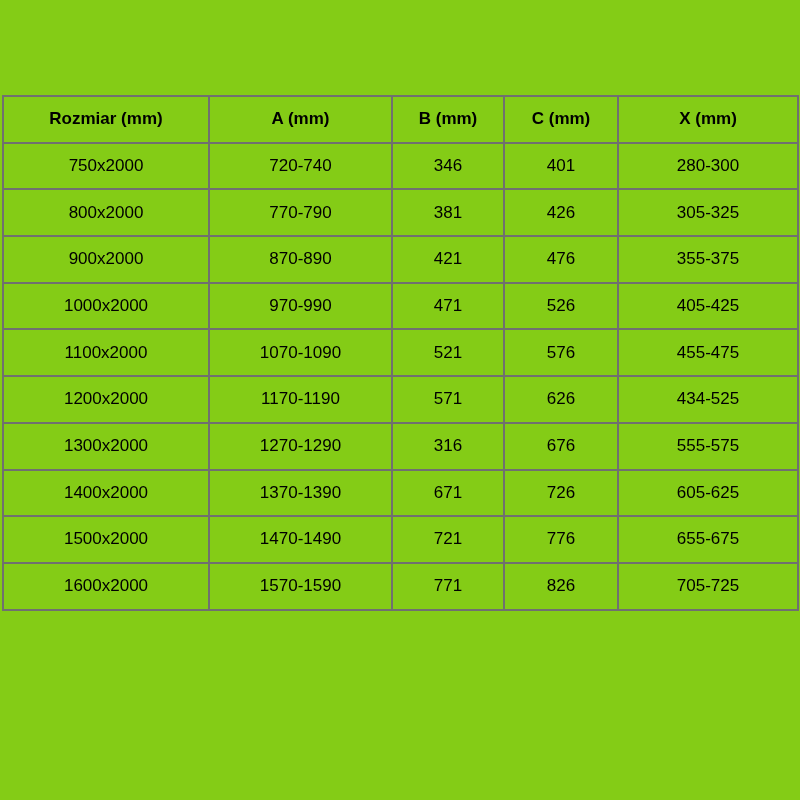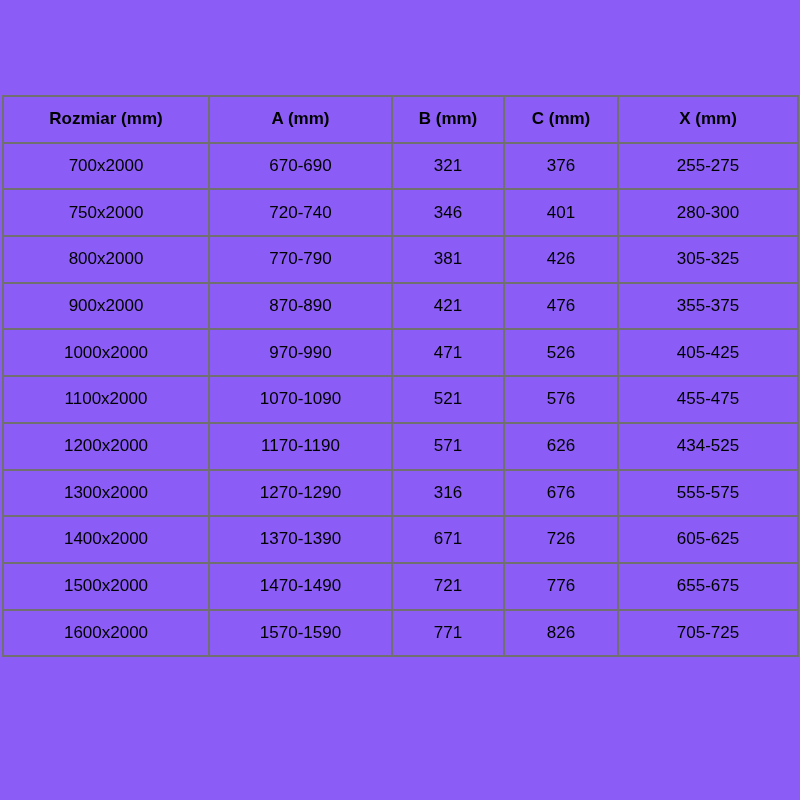--- a/index.html
+++ b/index.html
@@ -4,21 +4,21 @@
 <style>
   html, body {
     margin: 0;
     padding: 0;
     background: #ffffff;
   }
   .page {
     position: relative;
     width: 800px;
     height: 800px;
-    background: #8b5cf6;
+    background: #84cc16;
     overflow: hidden;
   }
   table.size-table {
     position: absolute;
     left: 2px;
     top: 95px;
     width: 795px;
     border-collapse: collapse;
     table-layout: fixed;
     font-family: "Liberation Sans", sans-serif;
@@ -57,27 +57,20 @@
     <thead>
       <tr>
         <th>Rozmiar (mm)</th>
         <th>A (mm)</th>
         <th>B (mm)</th>
         <th>C (mm)</th>
         <th>X (mm)</th>
       </tr>
     </thead>
     <tbody>
-        <tr>
-          <td>700x2000</td>
-          <td>670-690</td>
-          <td>321</td>
-          <td>376</td>
-          <td>255-275</td>
-        </tr>
         <tr>
           <td>750x2000</td>
           <td>720-740</td>
           <td>346</td>
           <td>401</td>
           <td>280-300</td>
         </tr>
         <tr>
           <td>800x2000</td>
           <td>770-790</td>

